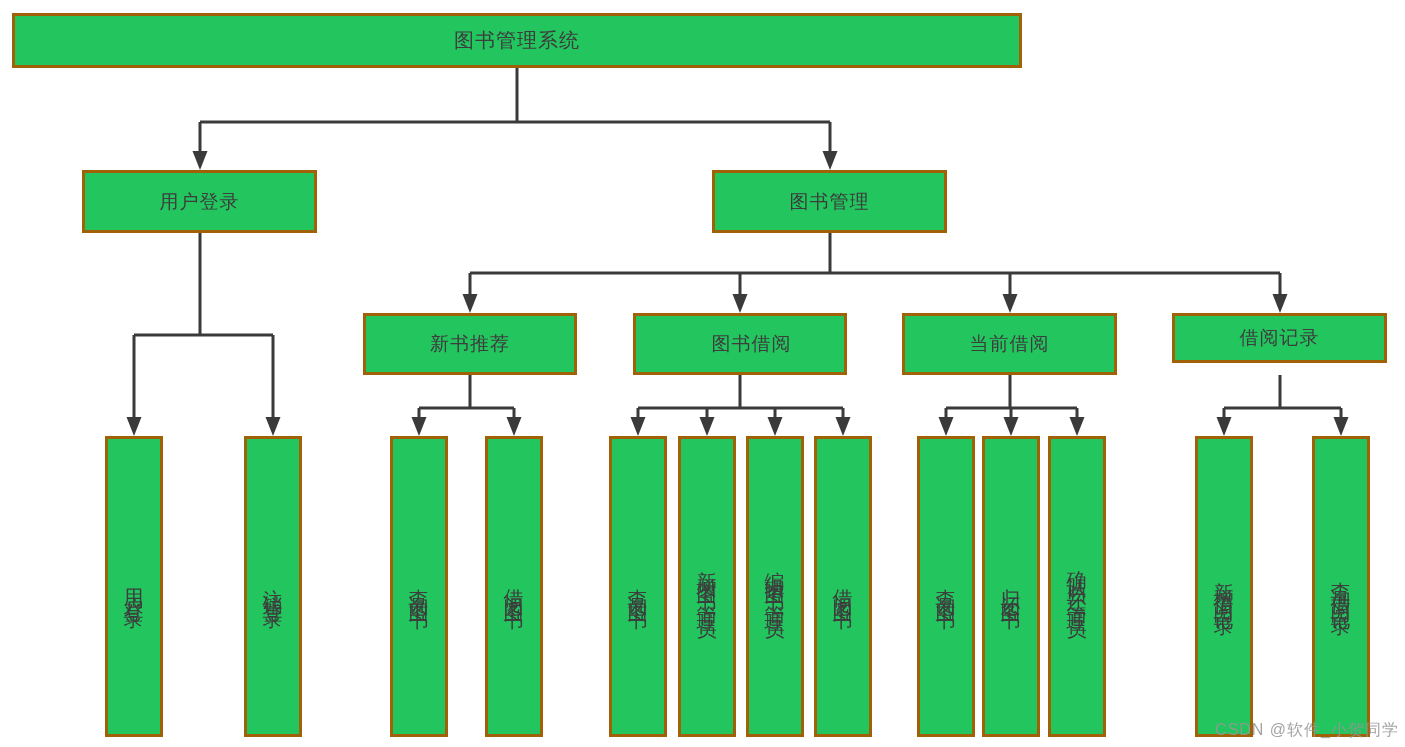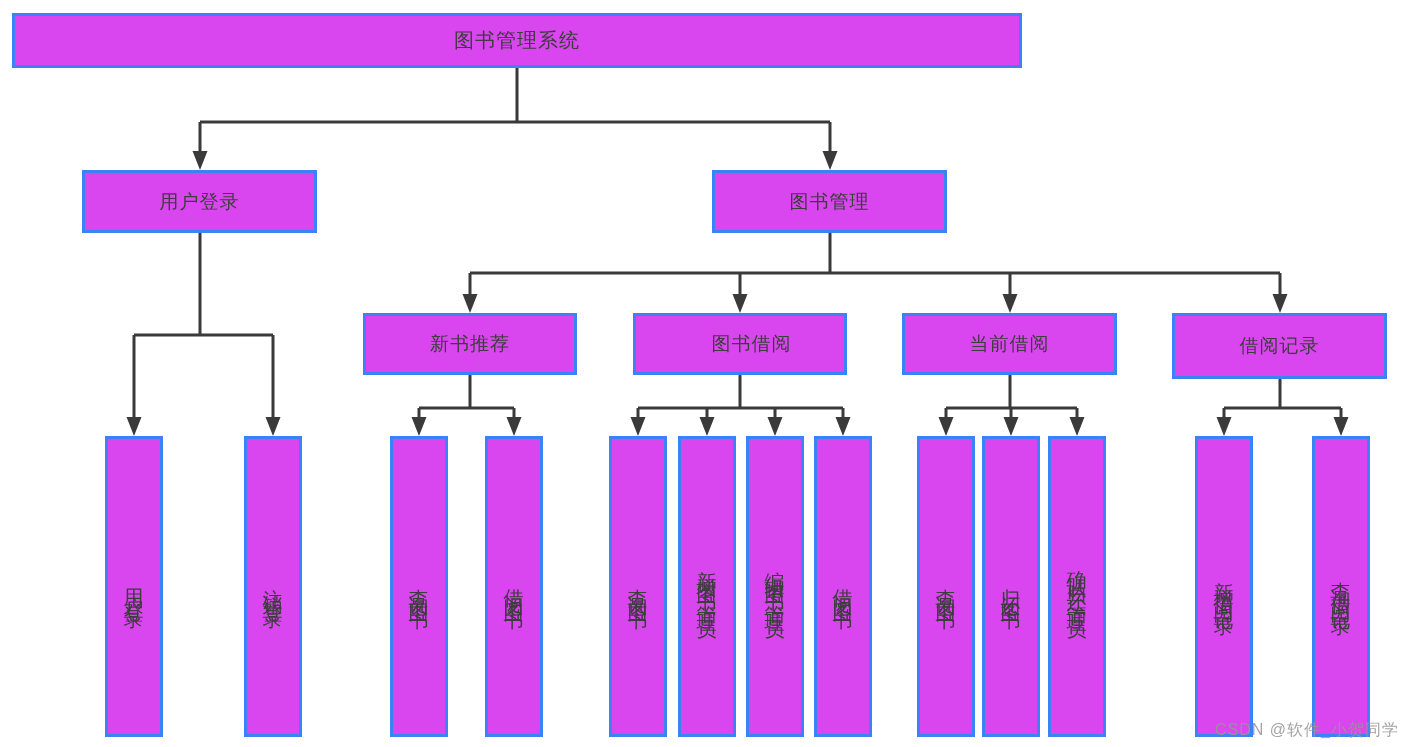--- a/index.html
+++ b/index.html
@@ -7,22 +7,22 @@
     position:relative;
     width:1405px; height:747px;
     background:#ffffff;
     font-family:"Liberation Sans", sans-serif;
     color:#3d3d3d;
     overflow:hidden;
   }
   svg.connectors { position:absolute; left:0; top:0; width:1405px; height:747px; }
   .box {
     position:absolute;
-    border:3px solid #3b82f6;
-    background:#d946ef;
+    border:3px solid #a16207;
+    background:#22c55e;
     box-sizing:border-box;
     display:flex;
     align-items:center;
     justify-content:center;
   }
   .h-box { font-size:19px; letter-spacing:1px; }
   .root-box { font-size:20px; }
   .v-box span {
     writing-mode:vertical-rl;
     font-size:20px;
@@ -84,21 +84,21 @@
   </svg>
 
   <div class="box h-box root-box" style="left:12px; top:13px; width:1010px; height:55px;">图书管理系统</div>
 
   <div class="box h-box" style="left:82px; top:170px; width:235px; height:63px;">用户登录</div>
   <div class="box h-box" style="left:712px; top:170px; width:235px; height:63px;">图书管理</div>
 
   <div class="box h-box" style="left:363px; top:313px; width:214px; height:62px;">新书推荐</div>
   <div class="box h-box" style="left:633px; top:313px; width:214px; height:62px;padding-left:23px;">图书借阅</div>
   <div class="box h-box" style="left:902px; top:313px; width:215px; height:62px;">当前借阅</div>
-  <div class="box h-box" style="left:1172px; top:313px; width:215px; height:66px;">借阅记录</div>
+  <div class="box h-box" style="left:1172px; top:313px; width:215px; height:50px;">借阅记录</div>
 
   <div class="box v-box" style="left:105px; top:436px; width:58px; height:301px;">
     <span>用户登录</span>
   </div>
   <div class="box v-box" style="left:244px; top:436px; width:58px; height:301px;">
     <span>注销登录</span>
   </div>
 
   <div class="box v-box" style="left:390px; top:436px; width:58px; height:301px;">
     <span>查询图书</span>

